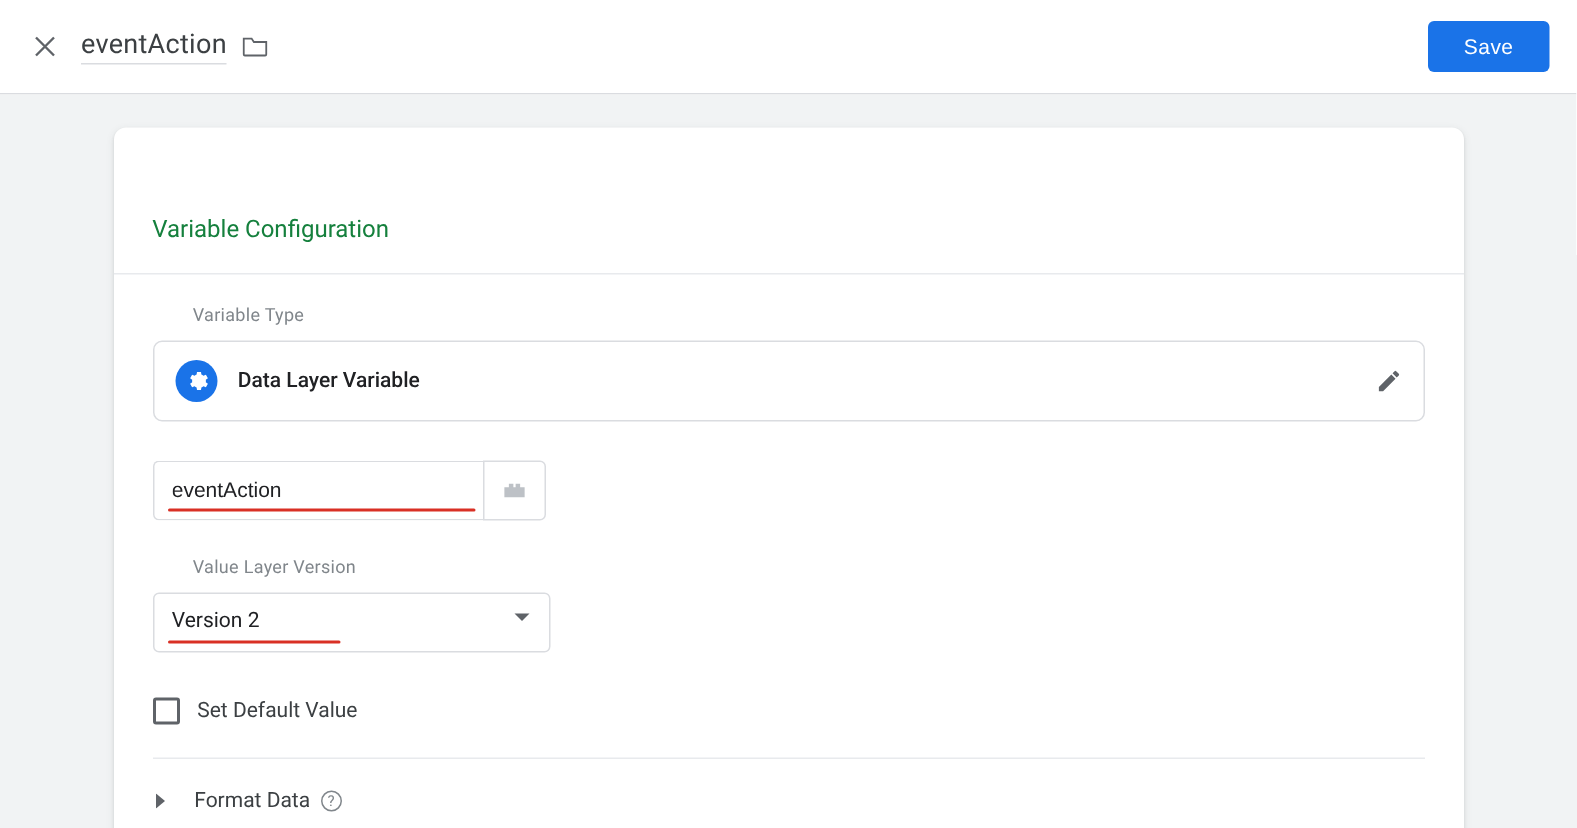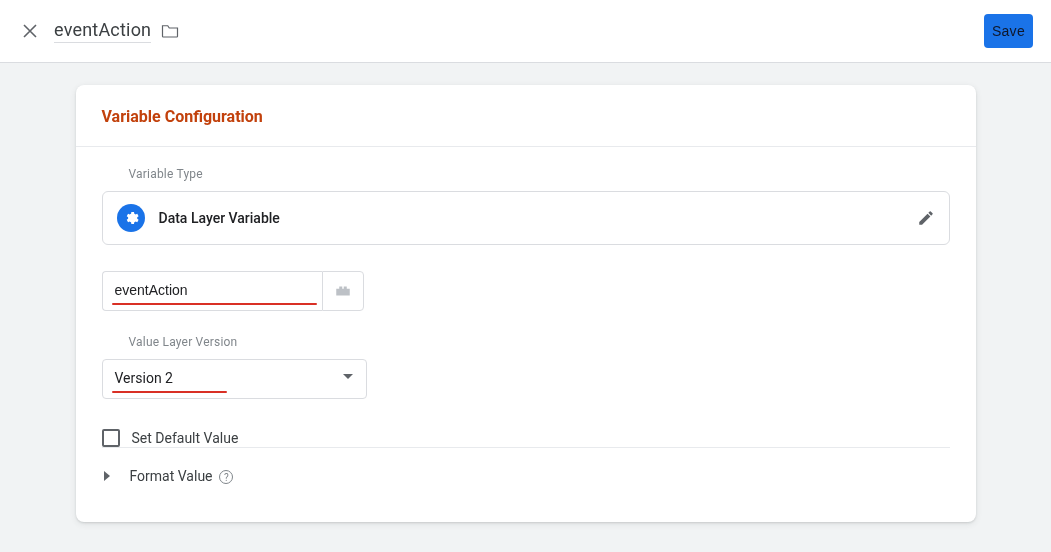--- a/index.html
+++ b/index.html
@@ -32,24 +32,24 @@
       letter-spacing: .2px;
       padding-bottom: 2px;
       border-bottom: 1px solid #dadce0;
       cursor: text;
     }
     .folder-icon { color: #5f6368; display: flex; align-items: center; cursor: pointer; }
     .folder-icon svg { width: 18px; height: 16px; }
     .spacer { flex: 1; }
     .save-btn {
       background: #1a73e8;
-      color: #0f172a;
+      color: #ffffff;
       border: none;
       border-radius: 4px;
-      padding: 9px 8px;
+      padding: 9px 24px;
       font-size: 14px;
       font-weight: 500;
       letter-spacing: .3px;
       cursor: pointer;
     }
 
     .page-bg {
       background: #f1f3f4;
       padding: 22px 0 30px;
       min-height: 489px;
@@ -58,24 +58,25 @@
     }
     .card {
       width: 900px;
       background: #fff;
       border-radius: 8px;
       box-shadow: 0 1px 2px rgba(60,64,67,.15), 0 2px 6px rgba(60,64,67,.1);
       padding-top: 22px;
     }
     .card-title {
       font-size: 16px;
-      font-weight: 700;
-      color: #c2410c;
+      font-weight: 400;
+      color: #15803d;
       padding: 0 26px 20px;
       border-bottom: 1px solid #e8eaed;
+      margin-top: 36px;
     }
     .card-inner { padding: 20px 26px 8px; }
 
     .section-label { font-size: 12px; color: #80868b; margin-bottom: 10px; letter-spacing: .2px; margin-left: 27px;}
     .section-label .help-circle { margin-left: 4px; }
 
     .var-type-box {
       display: flex;
       align-items: center;
       gap: 14px;
@@ -149,21 +150,21 @@
       justify-content: space-between;
       padding: 0 12px 2px;
       width: 265px;
       font-size:14px;
       color:#202124;
       cursor:pointer;
     }
     .chevron { color:#5f6368; }
     .chevron svg { width: 12px; height:12px; }
 
-    .checkbox-row{ display:flex; align-items:center; gap: 12px; border-bottom:1px solid #e8eaed;}
+    .checkbox-row{ display:flex; align-items:center; gap: 12px; padding-bottom: 22px; border-bottom:1px solid #e8eaed;}
     .checkbox {
       width:18px; height:18px;
       border: 2px solid #5f6368;
       border-radius:2px;
       cursor:pointer;
       background:#fff;
     }
     .checkbox-label { font-size:14px; color:#3c4043; }
 
     .collapsible {
@@ -253,20 +254,20 @@
         <div class="checkbox-label">Set Default Value</div>
       </div>
 
       <div class="collapsible">
         <span class="chev-right">
           <svg viewBox="0 0 10 10">
               <path fill="#5f6368" d="M2 0 l6 5 -6 5z"></path>
             </svg>
         </span>
         <span class="label">
-          <span>Format Value</span>
+          <span>Format Data</span>
           &nbsp;<span class="help-circle">?</span>
         </span>
       </div>
 
     </div>
   </div>
 </div>
 
 </body></html>

